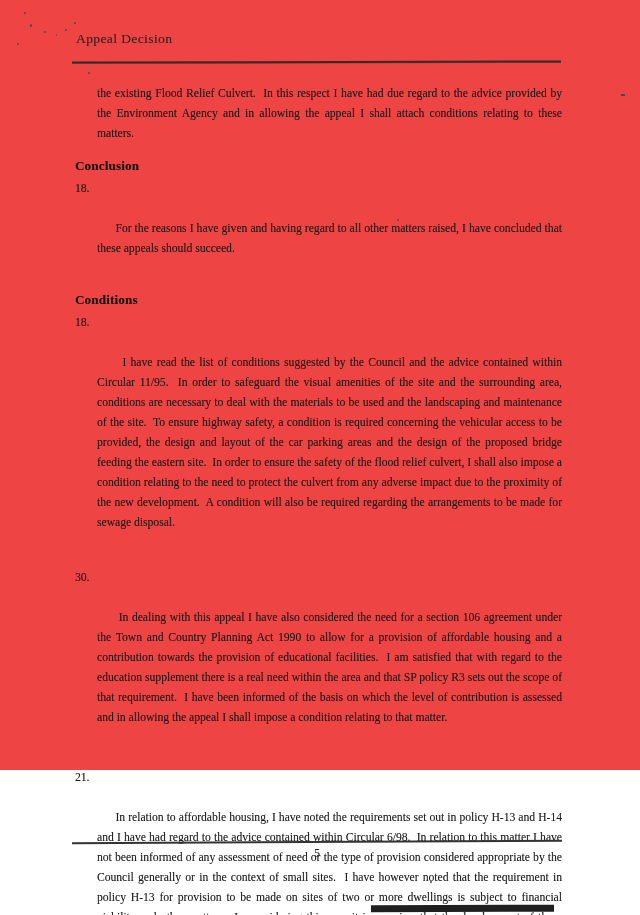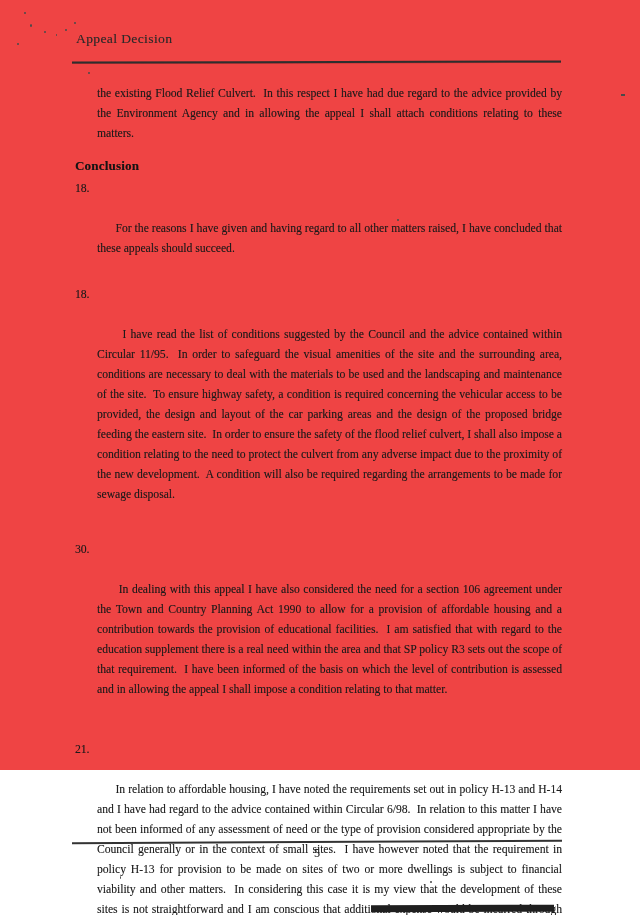--- a/index.html
+++ b/index.html
@@ -85,20 +85,21 @@
 
     <p class="para intro">the existing Flood Relief Culvert.  In this respect I have had due regard to the advice provided by the Environment Agency and in allowing the appeal I shall attach conditions relating to these matters.</p>
 
     <h3 class="heading mt14">Conclusion</h3>
 
     <p class="para mt6">
       <span class="num">18.</span>
       <span>For the reasons I have given and having regard to all other matters raised, I have concluded that these appeals should succeed.</span>
     </p>
 
+    <h3 class="heading mt13">Conditions</h3>
 
     <p class="para mt6">
       <span class="num">18.</span>
       <span>I have read the list of conditions suggested by the Council and the advice contained within Circular 11/95.  In order to safeguard the visual amenities of the site and the surrounding area, conditions are necessary to deal with the materials to be used and the landscaping and maintenance of the site.  To ensure highway safety, a condition is required concerning the vehicular access to be provided, the design and layout of the car parking areas and the design of the proposed bridge feeding the eastern site.  In order to ensure the safety of the flood relief culvert, I shall also impose a condition relating to the need to protect the culvert from any adverse impact due to the proximity of the new development.  A condition will also be required regarding the arrangements to be made for sewage disposal.</span>
     </p>
 
     <p class="para mt15">
       <span class="num">30.</span>
       <span>In dealing with this appeal I have also considered the need for a section 106 agreement under the Town and Country Planning Act 1990 to allow for a provision of affordable housing and a contribution towards the provision of educational facilities.  I am satisfied that with regard to the education supplement there is a real need within the area and that SP policy R3 sets out the scope of that requirement.  I have been informed of the basis on which the level of contribution is assessed and in allowing the appeal I shall impose a condition relating to that matter.</span>
     </p>

